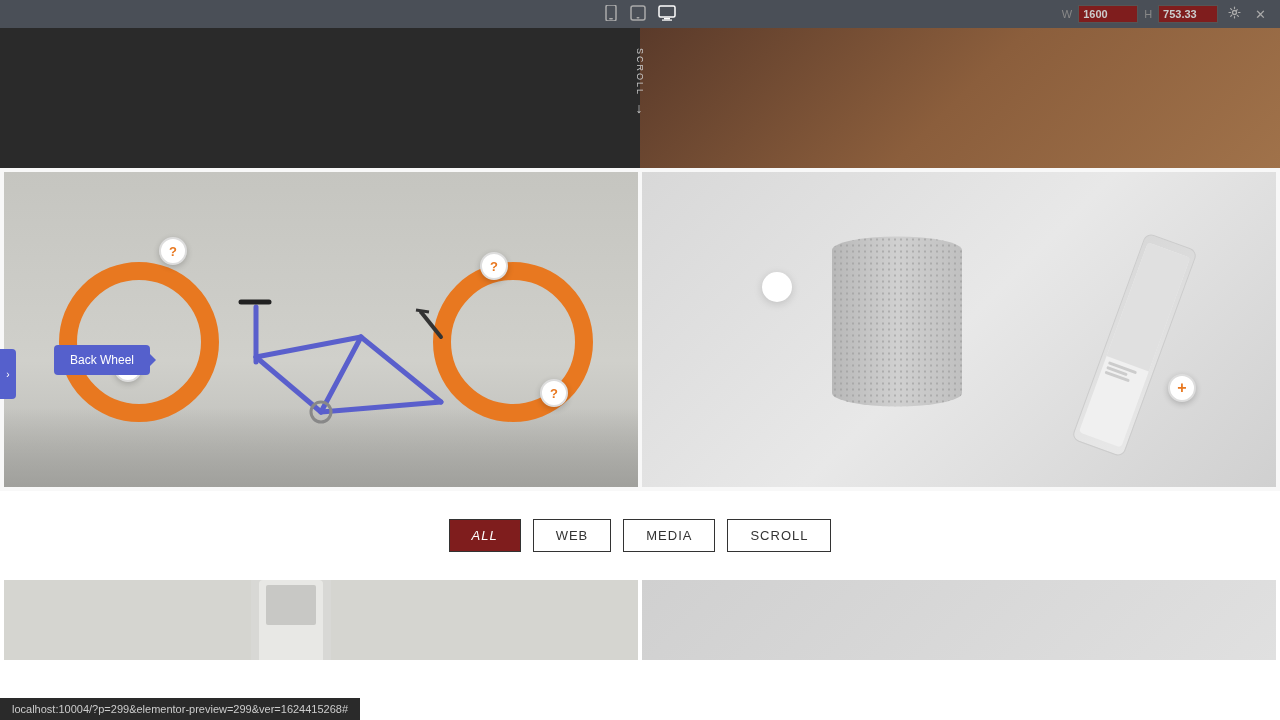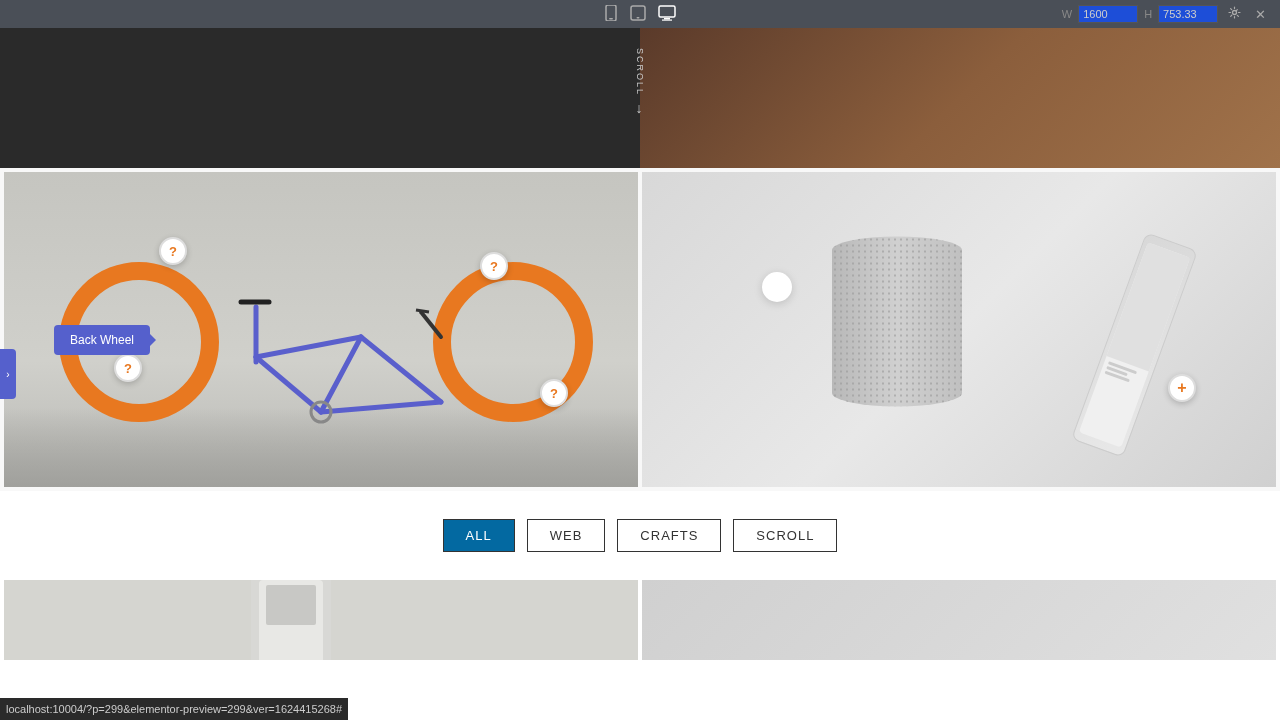--- a/index.html
+++ b/index.html
@@ -30,27 +30,28 @@
     }
     .toolbar-icon.active {
       color: #fff;
     }
     .toolbar-right {
       display: flex;
       align-items: center;
       gap: 6px;
     }
     .dim-field {
-      background: #1d4ed8;
+      background: #7f1d1d;
       border: 1px solid #555;
       color: #ccc;
       font-size: 11px;
       padding: 2px 4px;
       width: 60px;
       height: 18px;
+      font-weight: bold;
     }
     .dim-label {
       color: #888;
       font-size: 11px;
     }
     .toolbar-btn {
       background: none;
       border: none;
       color: #aaa;
       cursor: pointer;
@@ -188,21 +189,21 @@
     .tooltip-bubble {
       position: absolute;
       background: #5560cc;
       color: white;
       padding: 8px 16px;
       border-radius: 4px;
       font-size: 12px;
       font-weight: 500;
       white-space: nowrap;
       z-index: 20;
-      bottom: 132px;
+      bottom: 112px;
       left: 50px;
     }
     .tooltip-bubble::after {
       content: '';
       position: absolute;
       right: -6px;
       top: 50%;
       transform: translateY(-50%);
       width: 0;
       height: 0;
@@ -297,22 +298,23 @@
       font-size: 13px;
       letter-spacing: 1px;
       border: 1px solid #333;
       background: transparent;
       color: #333;
       cursor: pointer;
       font-family: Arial, sans-serif;
       margin: 0 6px;
     }
     .filter-btn.active {
-      background: #0369a1;
+      background: #7f1d1d;
       color: #fff;
+      font-style: italic;
     }
 
     
     .bottom-grid {
       display: grid;
       grid-template-columns: 1fr 1fr;
       gap: 4px;
       padding: 0 4px;
     }
     .bottom-card {
@@ -329,21 +331,21 @@
     }
 
     
     .status-bar {
       position: fixed;
       bottom: 0;
       left: 0;
       background: #2a2a2a;
       color: #ccc;
       font-size: 11px;
-      padding: 2px 6px;
+      padding: 2px 12px;
       height: 22px;
       display: flex;
       align-items: center;
     }
 
     
     .sidebar-toggle {
       position: absolute;
       left: 0;
       top: 50%;
@@ -498,21 +500,21 @@
         <div class="hotspot tech-hotspot-2">
           <span class="hotspot-plus">+</span>
         </div>
       </div>
     </div>
   </div>
 
   <div class="filter-section">
     <button class="filter-btn active">ALL</button>
     <button class="filter-btn">WEB</button>
-    <button class="filter-btn">CRAFTS</button>
+    <button class="filter-btn">MEDIA</button>
     <button class="filter-btn">SCROLL</button>
   </div>
 
   <div class="bottom-grid">
     <div class="bottom-card bottom-card-left">
       
       <svg width="100%" height="80" viewBox="0 0 440 80">
         <rect x="150" y="-10" width="80" height="120" rx="8" fill="#d8d8d5"></rect>
         <rect x="158" y="0" width="64" height="90" rx="4" fill="#e8e8e5"></rect>
         <rect x="165" y="5" width="50" height="40" fill="#c8c8c5" rx="2"></rect>

